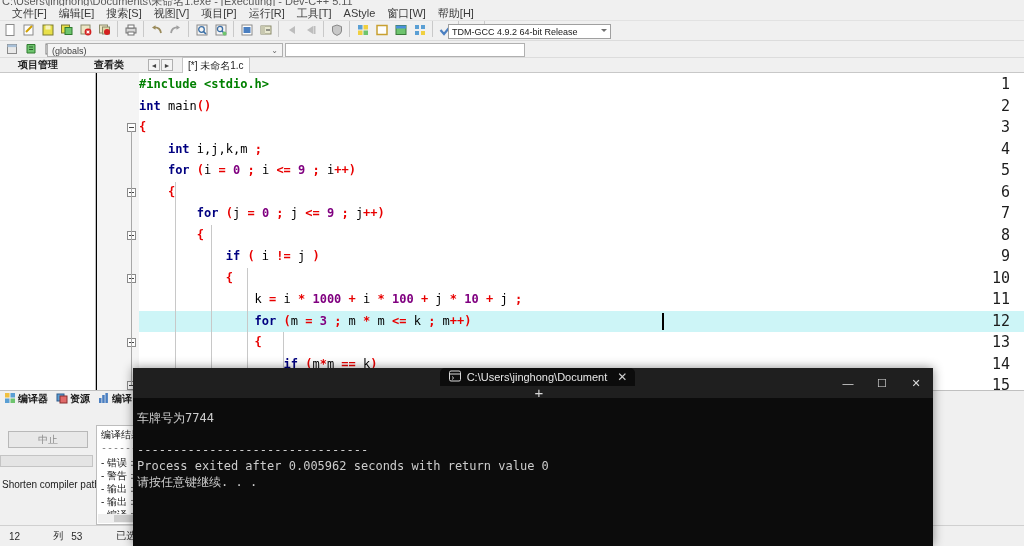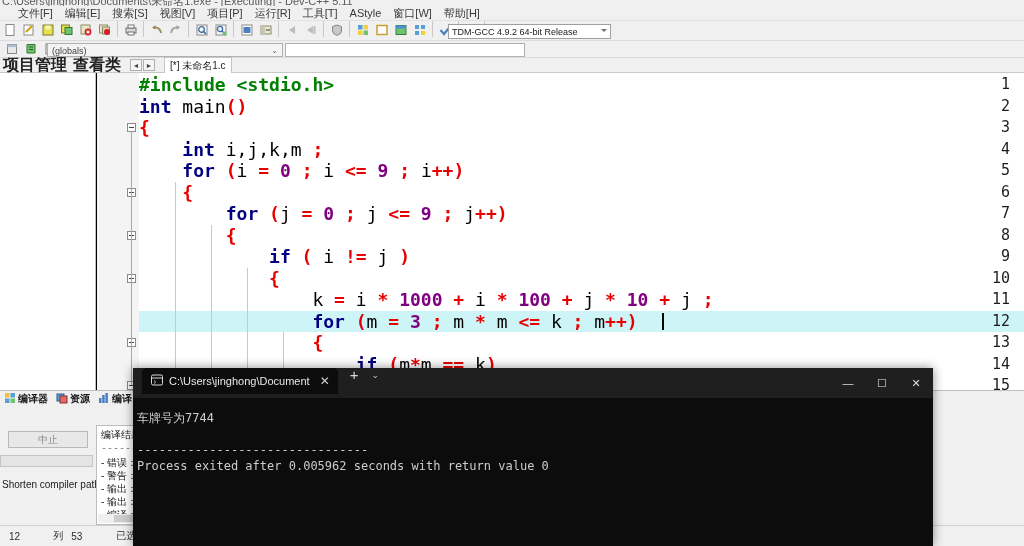--- a/index.html
+++ b/index.html
@@ -25,21 +25,21 @@
   .titlebar-text {
     position: absolute; left: 2px; top: -6px;
     font-size: 11px; color: #5a5a5a; white-space: nowrap;
   }
 
   
   .menubar {
     position: absolute; left: 0; top: 6px; width: 1024px; height: 15px;
     background: #f0f0f0;
     display: flex; align-items: flex-start;
-    padding-left: 12px;
+    padding-left: 6px;
     border-bottom: 1px solid #e2e2e2;
   }
   .menu-item {
     font-size: 11px; color: #3a3a3a;
     padding: 0 6px; line-height: 14px;
     white-space: nowrap; cursor: default;
   }
 
   
   .toolbar1 {
@@ -99,22 +99,22 @@
   }
 
   
   .paneltabs {
     position: absolute; left: 0; top: 58px; width: 1024px; height: 15px;
     background: #f0f0f0;
     display: flex; align-items: center;
     border-bottom: 1px solid #c8c8c8;
   }
   .pt-label {
-    font-size: 16px; color: #222; font-weight: bold;
-    padding: 0 3px; white-space: nowrap;
+    font-size: 10px; color: #222; font-weight: bold;
+    padding: 0 18px; white-space: nowrap;
   }
   .pt-arrow {
     width: 12px; height: 12px;
     border: 1px solid #b0b0b0; background: #f4f4f4;
     font-size: 7px; color: #444;
     display: flex; align-items: center; justify-content: center;
     margin-right: 1px;
   }
   .file-tab {
     font-size: 10px; color: #222;
@@ -156,21 +156,21 @@
   .fold-line {
     position: absolute; left: 34px; width: 1px; background: #a8a8a8;
   }
   .indent-guide {
     position: absolute; width: 1px; background: #c8c8c8;
   }
   .code-line {
     position: absolute; left: 42px;
     height: 21.5px; line-height: 21.5px;
     font-family: "DejaVu Sans Mono", monospace;
-    font-size: 18px;
+    font-size: 12px;
     white-space: pre;
     color: #000000;
   }
   .hl-row {
     position: absolute; left: 42px; width: 885px; height: 21.5px;
     background: #cdf5f7;
   }
   .caret-bar {
     position: absolute; width: 1.5px; height: 17px; background: #000;
   }
@@ -257,21 +257,21 @@
   
   .console {
     position: absolute; left: 133px; top: 368px;
     width: 800px; height: 178px;
     background: #0c0c0c;
     box-shadow: 0 0 10px rgba(0,0,0,0.45);
   }
   .console-titlebar {
     position: absolute; left: 0; top: 0; width: 800px; height: 30px;
     background: #1f1f1f;
-    display: flex; align-items: flex-start;
+    display: flex; align-items: center; flex-direction: column;
   }
   .console-tab {
     height: 26px; margin-left: 9px;
     background: #0c0c0c;
     border-radius: 5px 5px 0 0;
     display: flex; align-items: center; gap: 6px;
     padding: 0 8px 0 9px;
   }
   .console-tab-title {
     font-size: 11px; color: #e8e8e8; white-space: nowrap;
@@ -668,16 +668,17 @@
         <div class="winbtn">—</div>
         <div class="winbtn">☐</div>
         <div class="winbtn close">✕</div>
       </div>
     </div>
     <div class="console-body">
       <div class="console-line">车牌号为7744</div>
       <div class="console-line blank"></div>
       <div class="console-line">--------------------------------</div>
       <div class="console-line">Process exited after 0.005962 seconds with return value 0</div>
+      <div class="console-line">请按任意键继续. . .</div>
     </div>
   </div>
 
 </div>
 
 </body></html>

